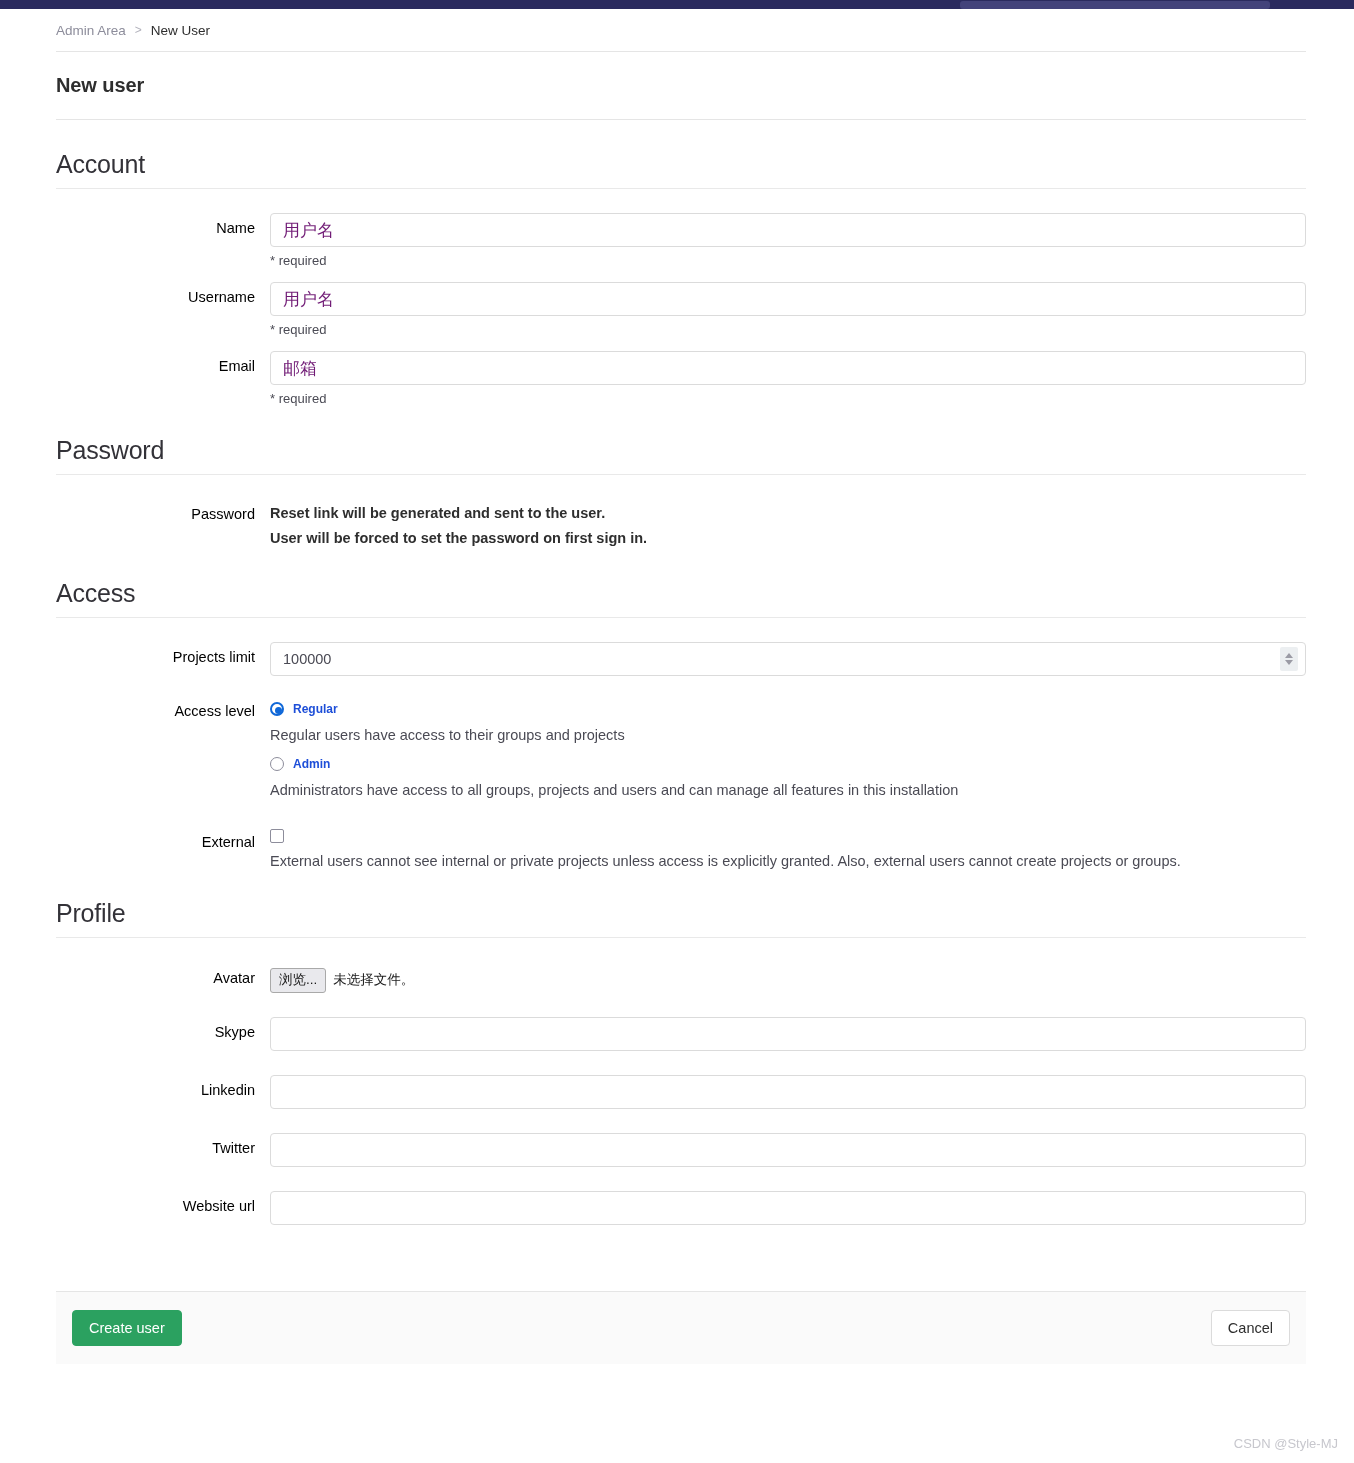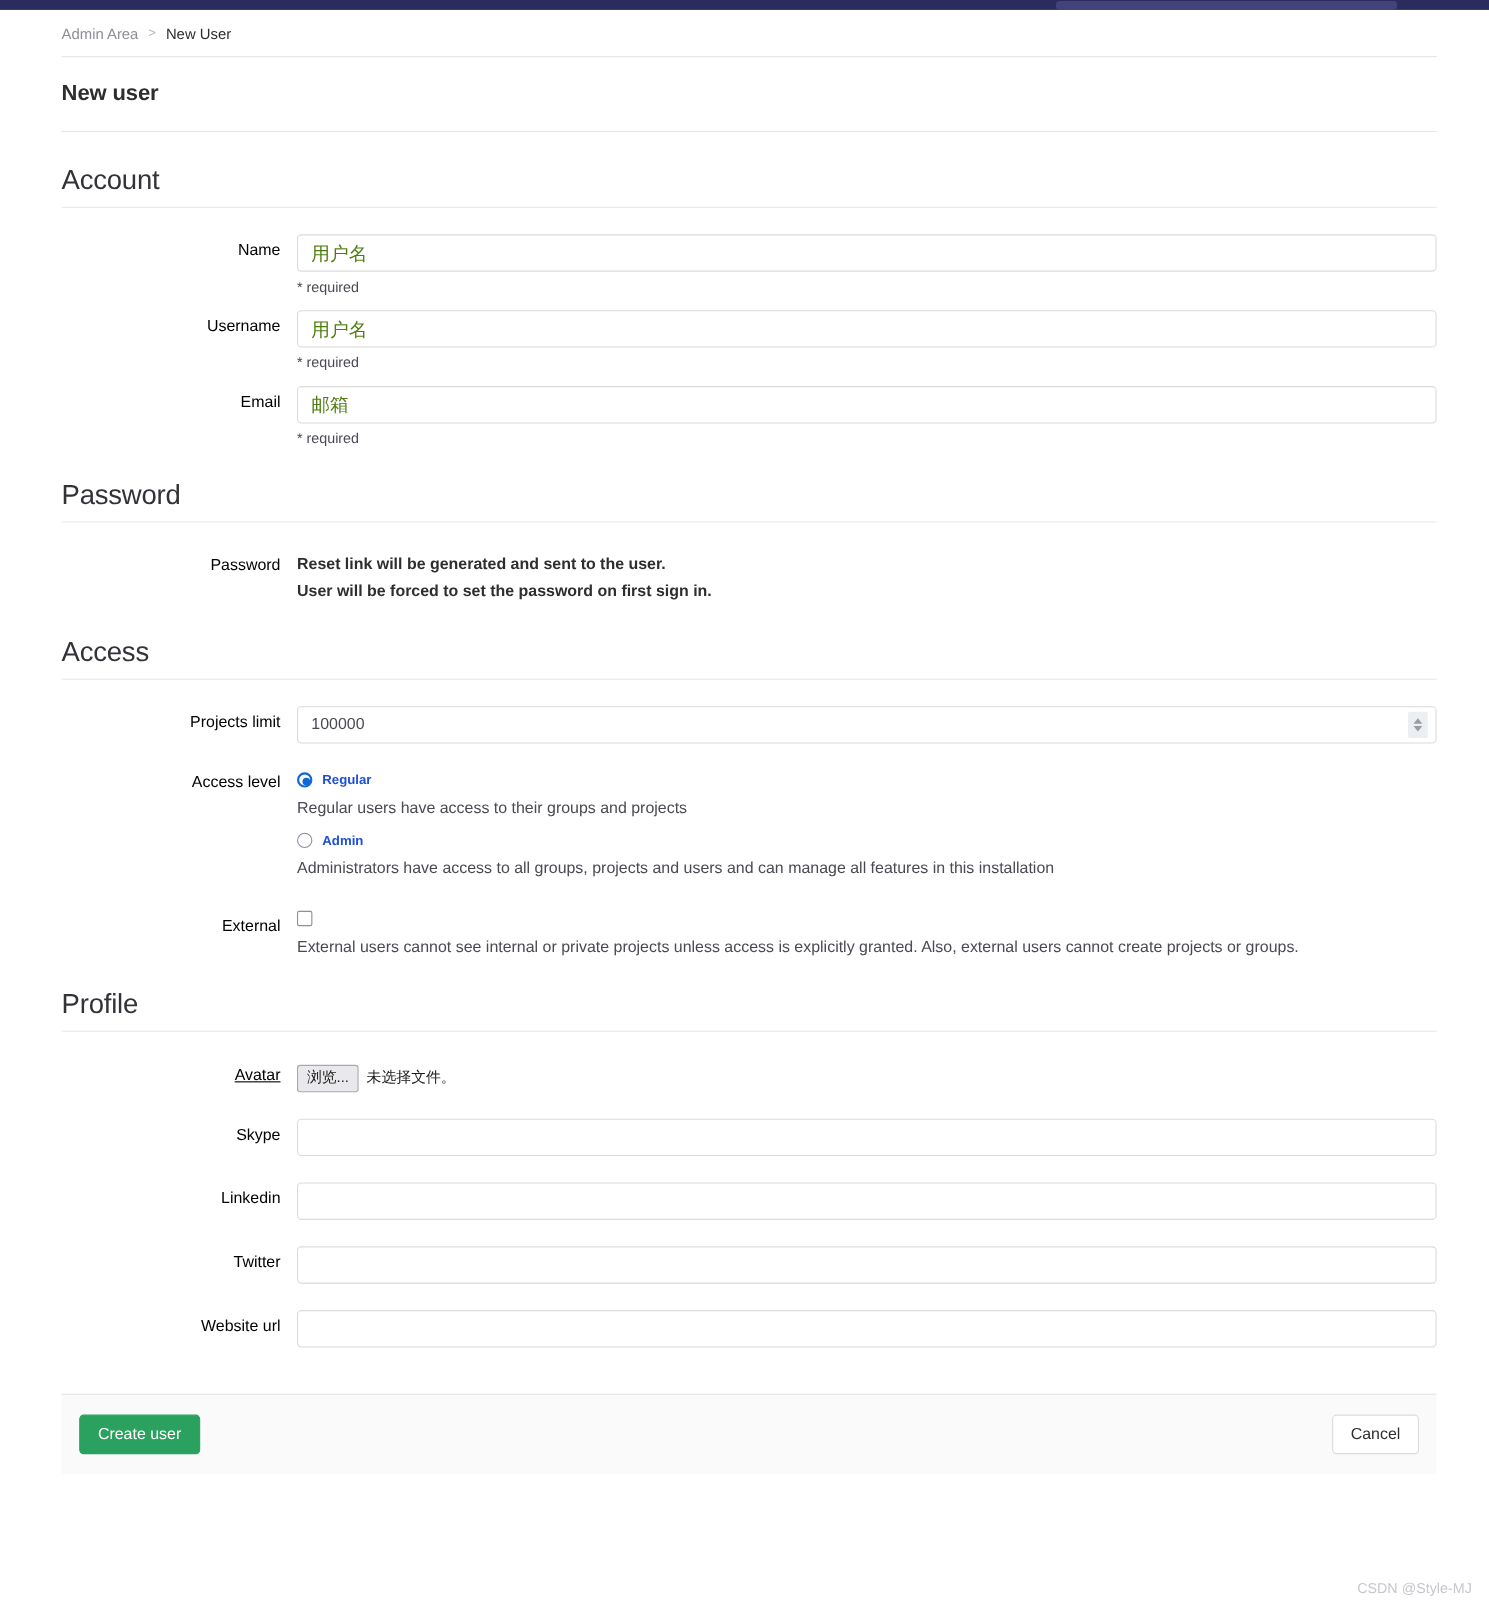--- a/index.html
+++ b/index.html
@@ -91,21 +91,21 @@
     height: 34px;
     border: 1px solid #dbdbdb;
     border-radius: 4px;
     background: #fff;
     font-family: "Liberation Sans", sans-serif;
     font-size: 15px;
     padding: 4px 12px;
     color: #2e2e2e;
     outline: none;
   }
-  .inp.cn-red { color: #4d7c0f; font-size: 17px; }
+  .inp.cn-red { color: #701a75; font-size: 17px; }
   .inp.num { font-size: 14.5px; color: #4a4a54; }
 
   .help-req {
     font-size: 13px;
     color: #4a4a54;
     padding-top: 6px;
   }
 
   
   .num-wrap { position: relative; width: 1036px; }
@@ -205,21 +205,21 @@
     font-size: 13.5px;
     padding: 3px 8px;
     color: #1a1a1a;
     font-family: "Liberation Sans", sans-serif;
     line-height: 1.25;
   }
   .file-name { font-size: 13.5px; color: #1a1a1a; }
 
   
   .actions {
-    margin-top: 42px;
+    margin-top: 66px;
     width: 1250px;
     background: #fafafa;
     border-top: 1px solid #e5e5e5;
     display: flex;
     align-items: center;
     justify-content: space-between;
     padding: 18px 16px;
   }
   .btn-create {
     background: #2ba160;
@@ -346,21 +346,21 @@
       <div class="form-field">
         <span class="cb"></span>
         <div class="ext-desc">External users cannot see internal or private projects unless access is explicitly granted. Also, external users cannot create projects or groups.</div>
       </div>
     </div>
 
     <div class="section-head">Profile</div>
     <div class="section-hr"></div>
 
     <div class="form-row" style="padding-top:18px;">
-      <div class="form-label" style="padding-top:4px;text-decoration:underline;">Avatar</div>
+      <div class="form-label" style="padding-top:4px;">Avatar</div>
       <div class="form-field">
         <div class="file-row">
           <span class="file-btn">浏览...</span>
           <span class="file-name">未选择文件。</span>
         </div>
       </div>
     </div>
 
     <div class="form-row" style="padding-top:24px;">
       <div class="form-label">Skype</div>

